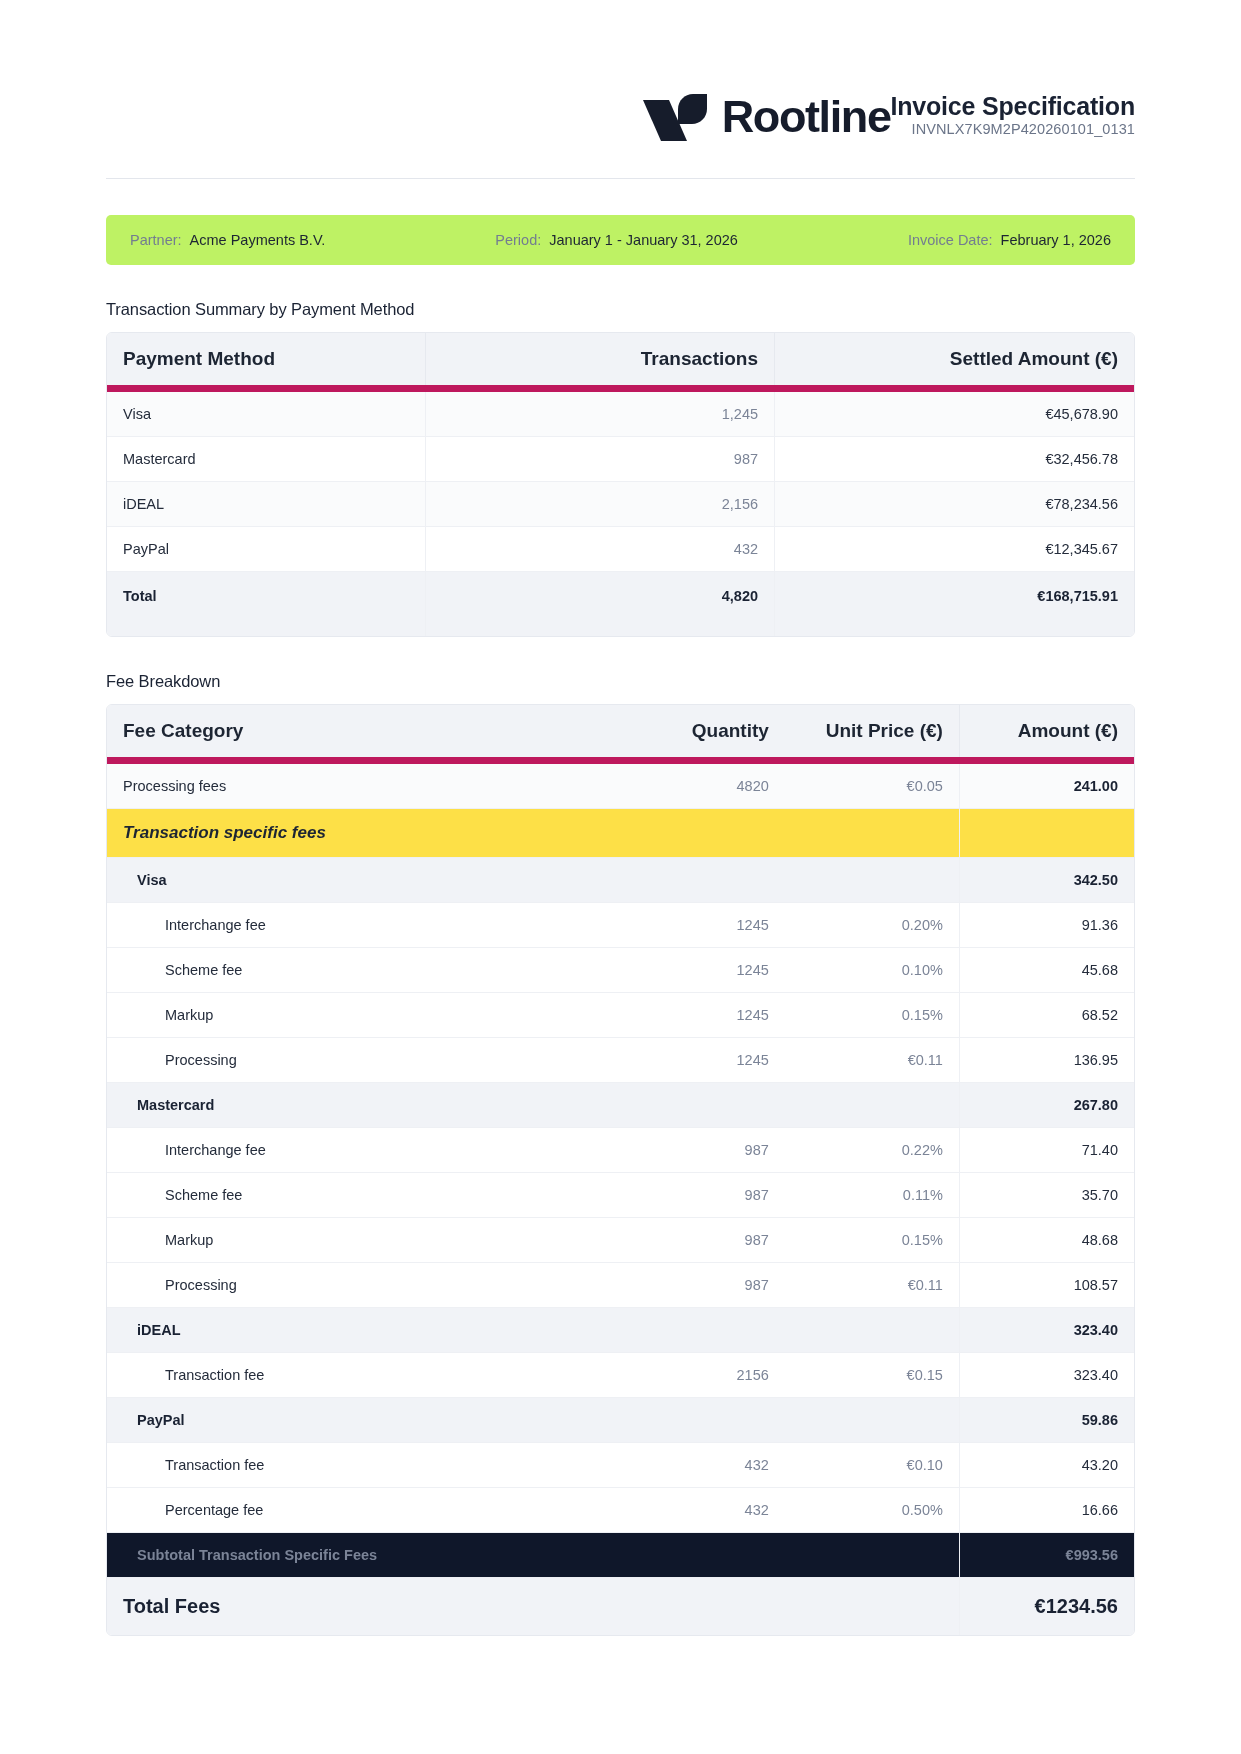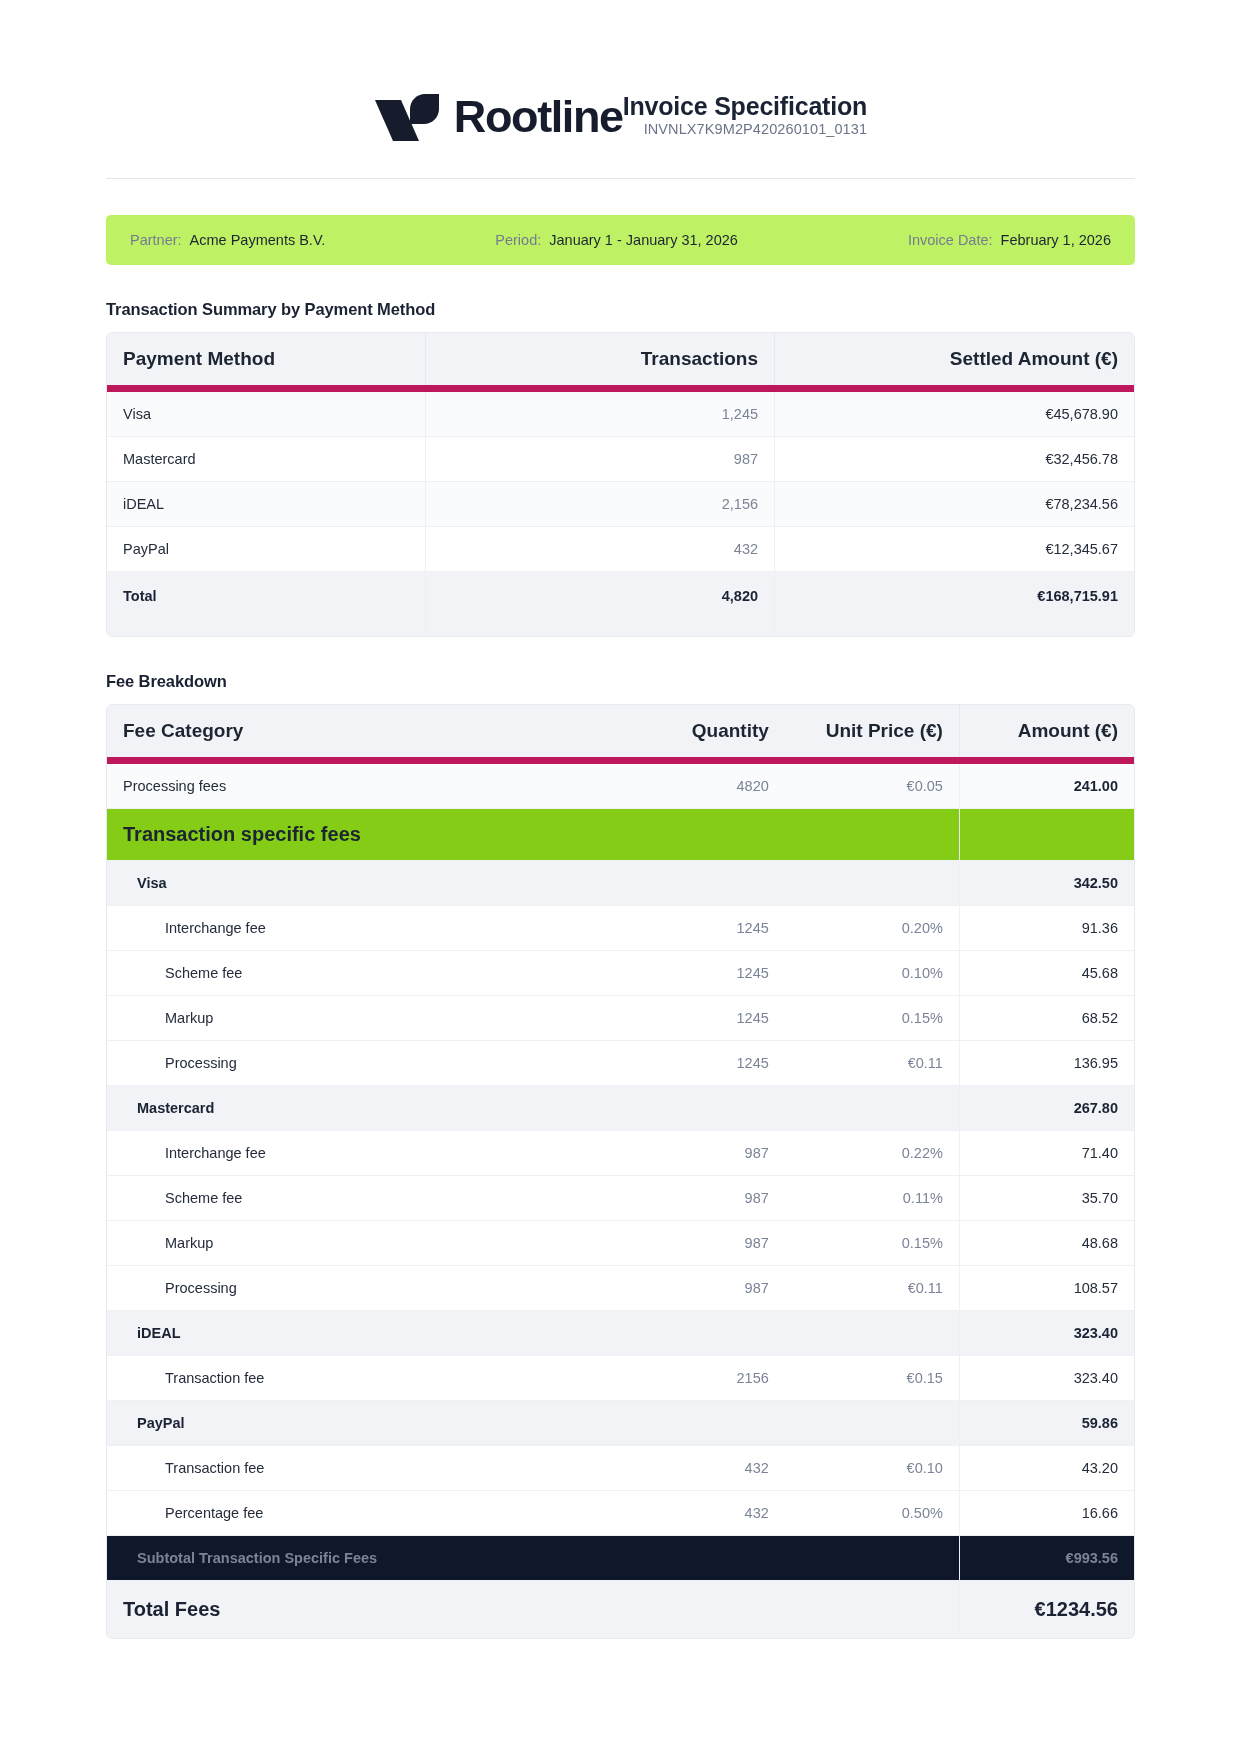--- a/index.html
+++ b/index.html
@@ -11,21 +11,21 @@
     font-family: "Liberation Sans", sans-serif;
     color: #1a1f2e;
     -webkit-font-smoothing: antialiased;
   }
   .page { width: 1241px; min-height: 1754px; padding: 84px 106px 0 106px; }
 
   
   .doc-header {
     display: flex;
     align-items: flex-start;
-    justify-content: center;
+    justify-content: flex-end;
     padding-bottom: 36px;
     border-bottom: 1px solid #e3e6ec;
   }
   .brand { display: flex; align-items: center; gap: 14px; padding-top: 6px; }
   .brand-mark { width: 66px; height: 52px; display: block; flex: none; }
   .brand-name {
     font-size: 45px;
     font-weight: bold;
     letter-spacing: -1.4px;
     color: #161c2b;
@@ -54,21 +54,21 @@
   }
   .meta-cell { display: flex; align-items: baseline; gap: 8px; white-space: nowrap; }
   .meta-cell.center { flex: 1; justify-content: center; gap: 8px; }
   .meta-cell.right { justify-content: flex-end; }
   .meta-label { color: #737d90; }
   .meta-value { color: #1d2533; }
 
   
   .section-title {
     font-size: 16.5px;
-    font-weight: bold;
+    font-weight: normal;
     color: #1a2233;
     margin: 35px 0 13px 0;
     letter-spacing: -0.1px;
   }
 
   
   table { width: 100%; border-collapse: collapse; table-layout: fixed; }
   .card {
     border: 1px solid #e6e9ef;
     border-radius: 6px;
@@ -109,24 +109,25 @@
     padding-top: 16px;
     padding-bottom: 32px;
   }
   .t-summary tbody tr.total td.num { color: #1a2233; }
 
   
   .t-fees tbody tr.plain td { background: #fafbfc; }
   .t-fees tbody tr.plain td.amount { font-weight: bold; color: #1a2233; }
 
   .t-fees tbody tr.group-head td {
-    background: #84cc16;
+    background: #fde047;
     font-weight: bold;
     color: #1d2533;
-    font-size: 20px;
+    font-size: 17px;
+    font-style: italic;
   }
   .t-fees tbody tr.group td {
     background: #f1f3f7;
     font-weight: bold;
     color: #1a2233;
   }
   .t-fees tbody tr.group td.label { padding-left: 30px; }
   .t-fees tbody tr.child td.label { padding-left: 58px; }
   .t-fees tbody tr.child td { background: #ffffff; }
 

